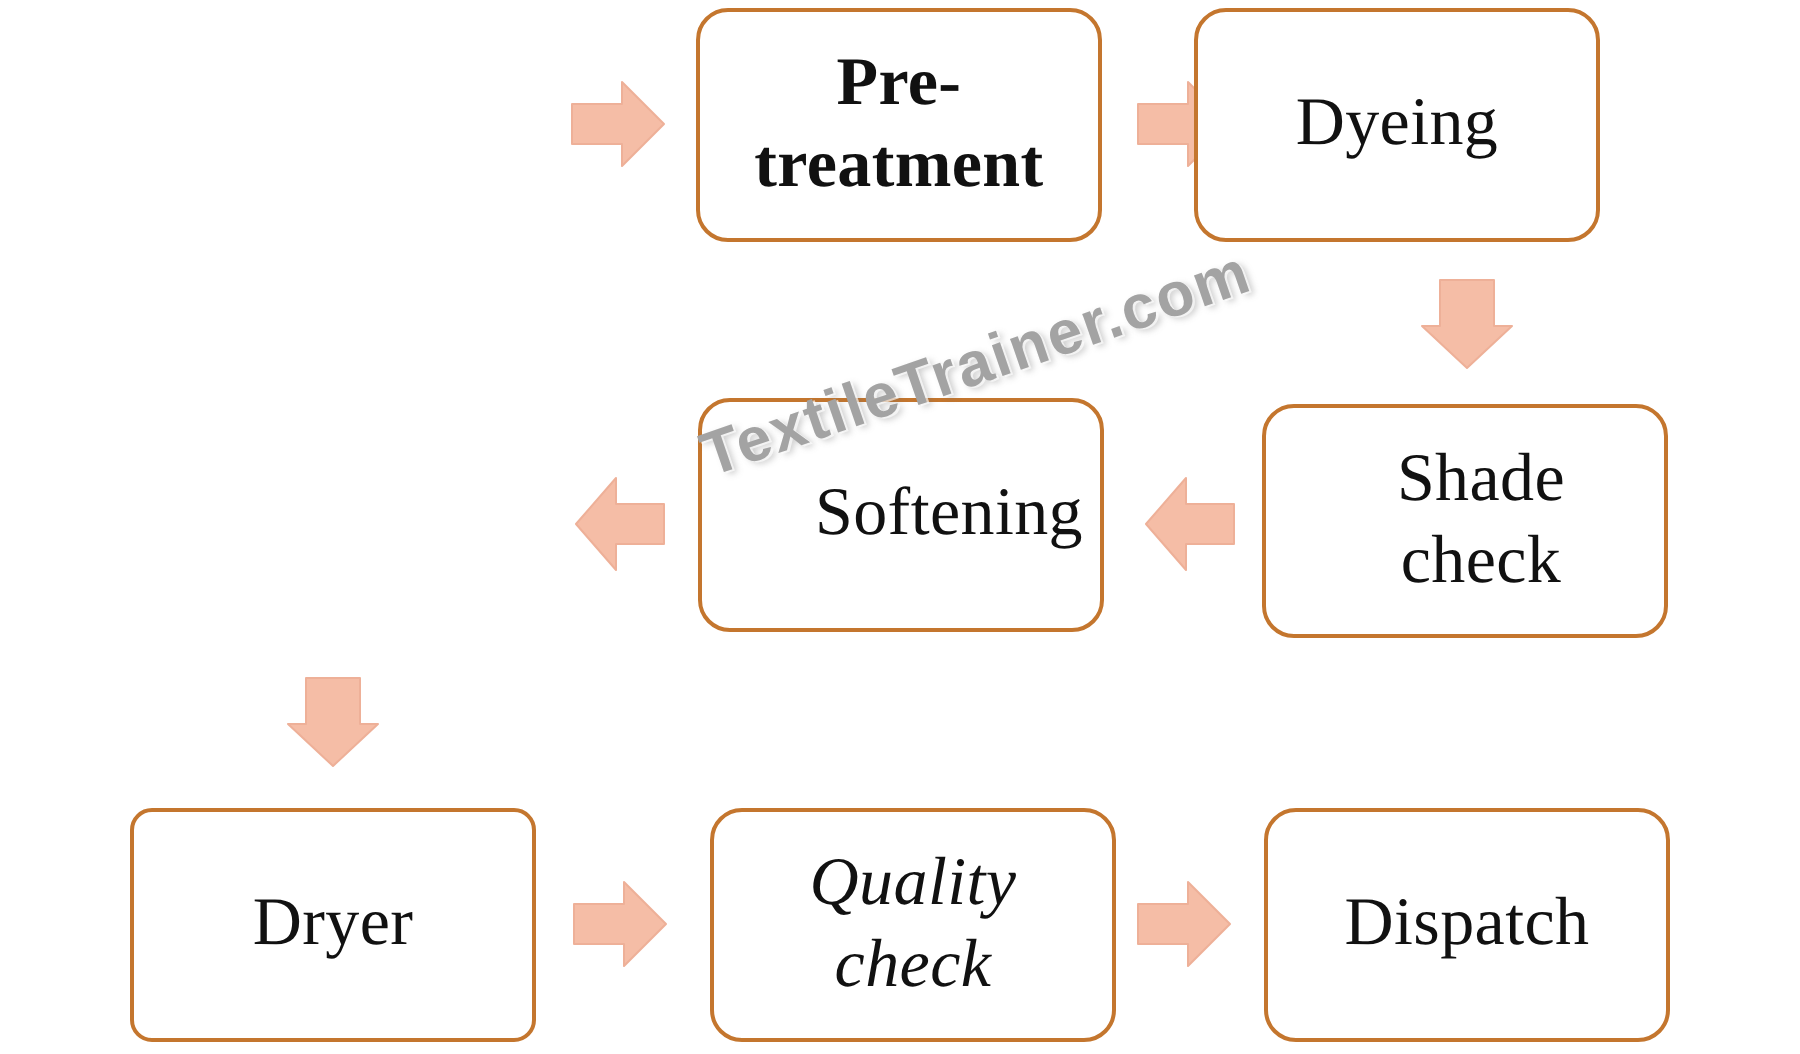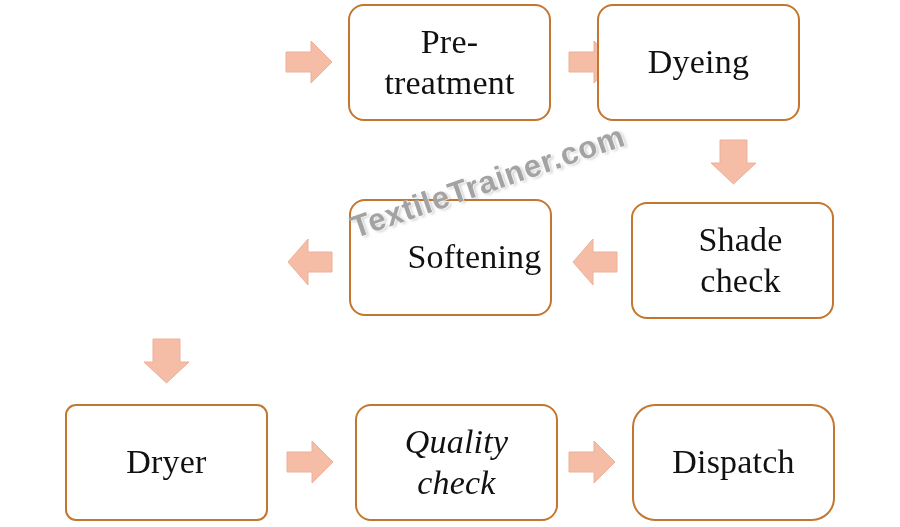--- a/index.html
+++ b/index.html
@@ -65,21 +65,21 @@
 </head>
 <body>
 
 <div class="canvas">
 
   <div class="watermark">TextileTrainer.com</div>
 
   <svg class="arrow" style="left:285px; top:40px;" width="48" height="44" viewBox="0 0 48 44">
     <polygon points="1,12 26,12 26,1 47,22 26,43 26,32 1,32"></polygon>
   </svg>
-  <div class="node" style="left:348px; top:4px;">
+  <div class="node" style="left:348px; top:4px;font-weight:bold;">
     <span class="node-label">Pre-
 treatment</span>
   </div>
   <svg class="arrow" style="left:568px; top:40px;" width="48" height="44" viewBox="0 0 48 44">
     <polygon points="1,12 26,12 26,1 47,22 26,43 26,32 1,32"></polygon>
   </svg>
   <div class="node" style="left:597px; top:4px;align-items:center;">
     <span class="node-label">Dyeing</span>
   </div>
 
@@ -111,17 +111,17 @@
   <svg class="arrow" style="left:286px; top:440px;" width="48" height="44" viewBox="0 0 48 44">
     <polygon points="1,12 26,12 26,1 47,22 26,43 26,32 1,32"></polygon>
   </svg>
   <div class="node" style="left:355px; top:404px;font-style:italic;">
     <span class="node-label">Quality
 check</span>
   </div>
   <svg class="arrow" style="left:568px; top:440px;" width="48" height="44" viewBox="0 0 48 44">
     <polygon points="1,12 26,12 26,1 47,22 26,43 26,32 1,32"></polygon>
   </svg>
-  <div class="node" style="left:632px; top:404px;border-radius:23px;">
+  <div class="node" style="left:632px; top:404px;">
     <span class="node-label">Dispatch</span>
   </div>
 
 </div>
 
 </body></html>

